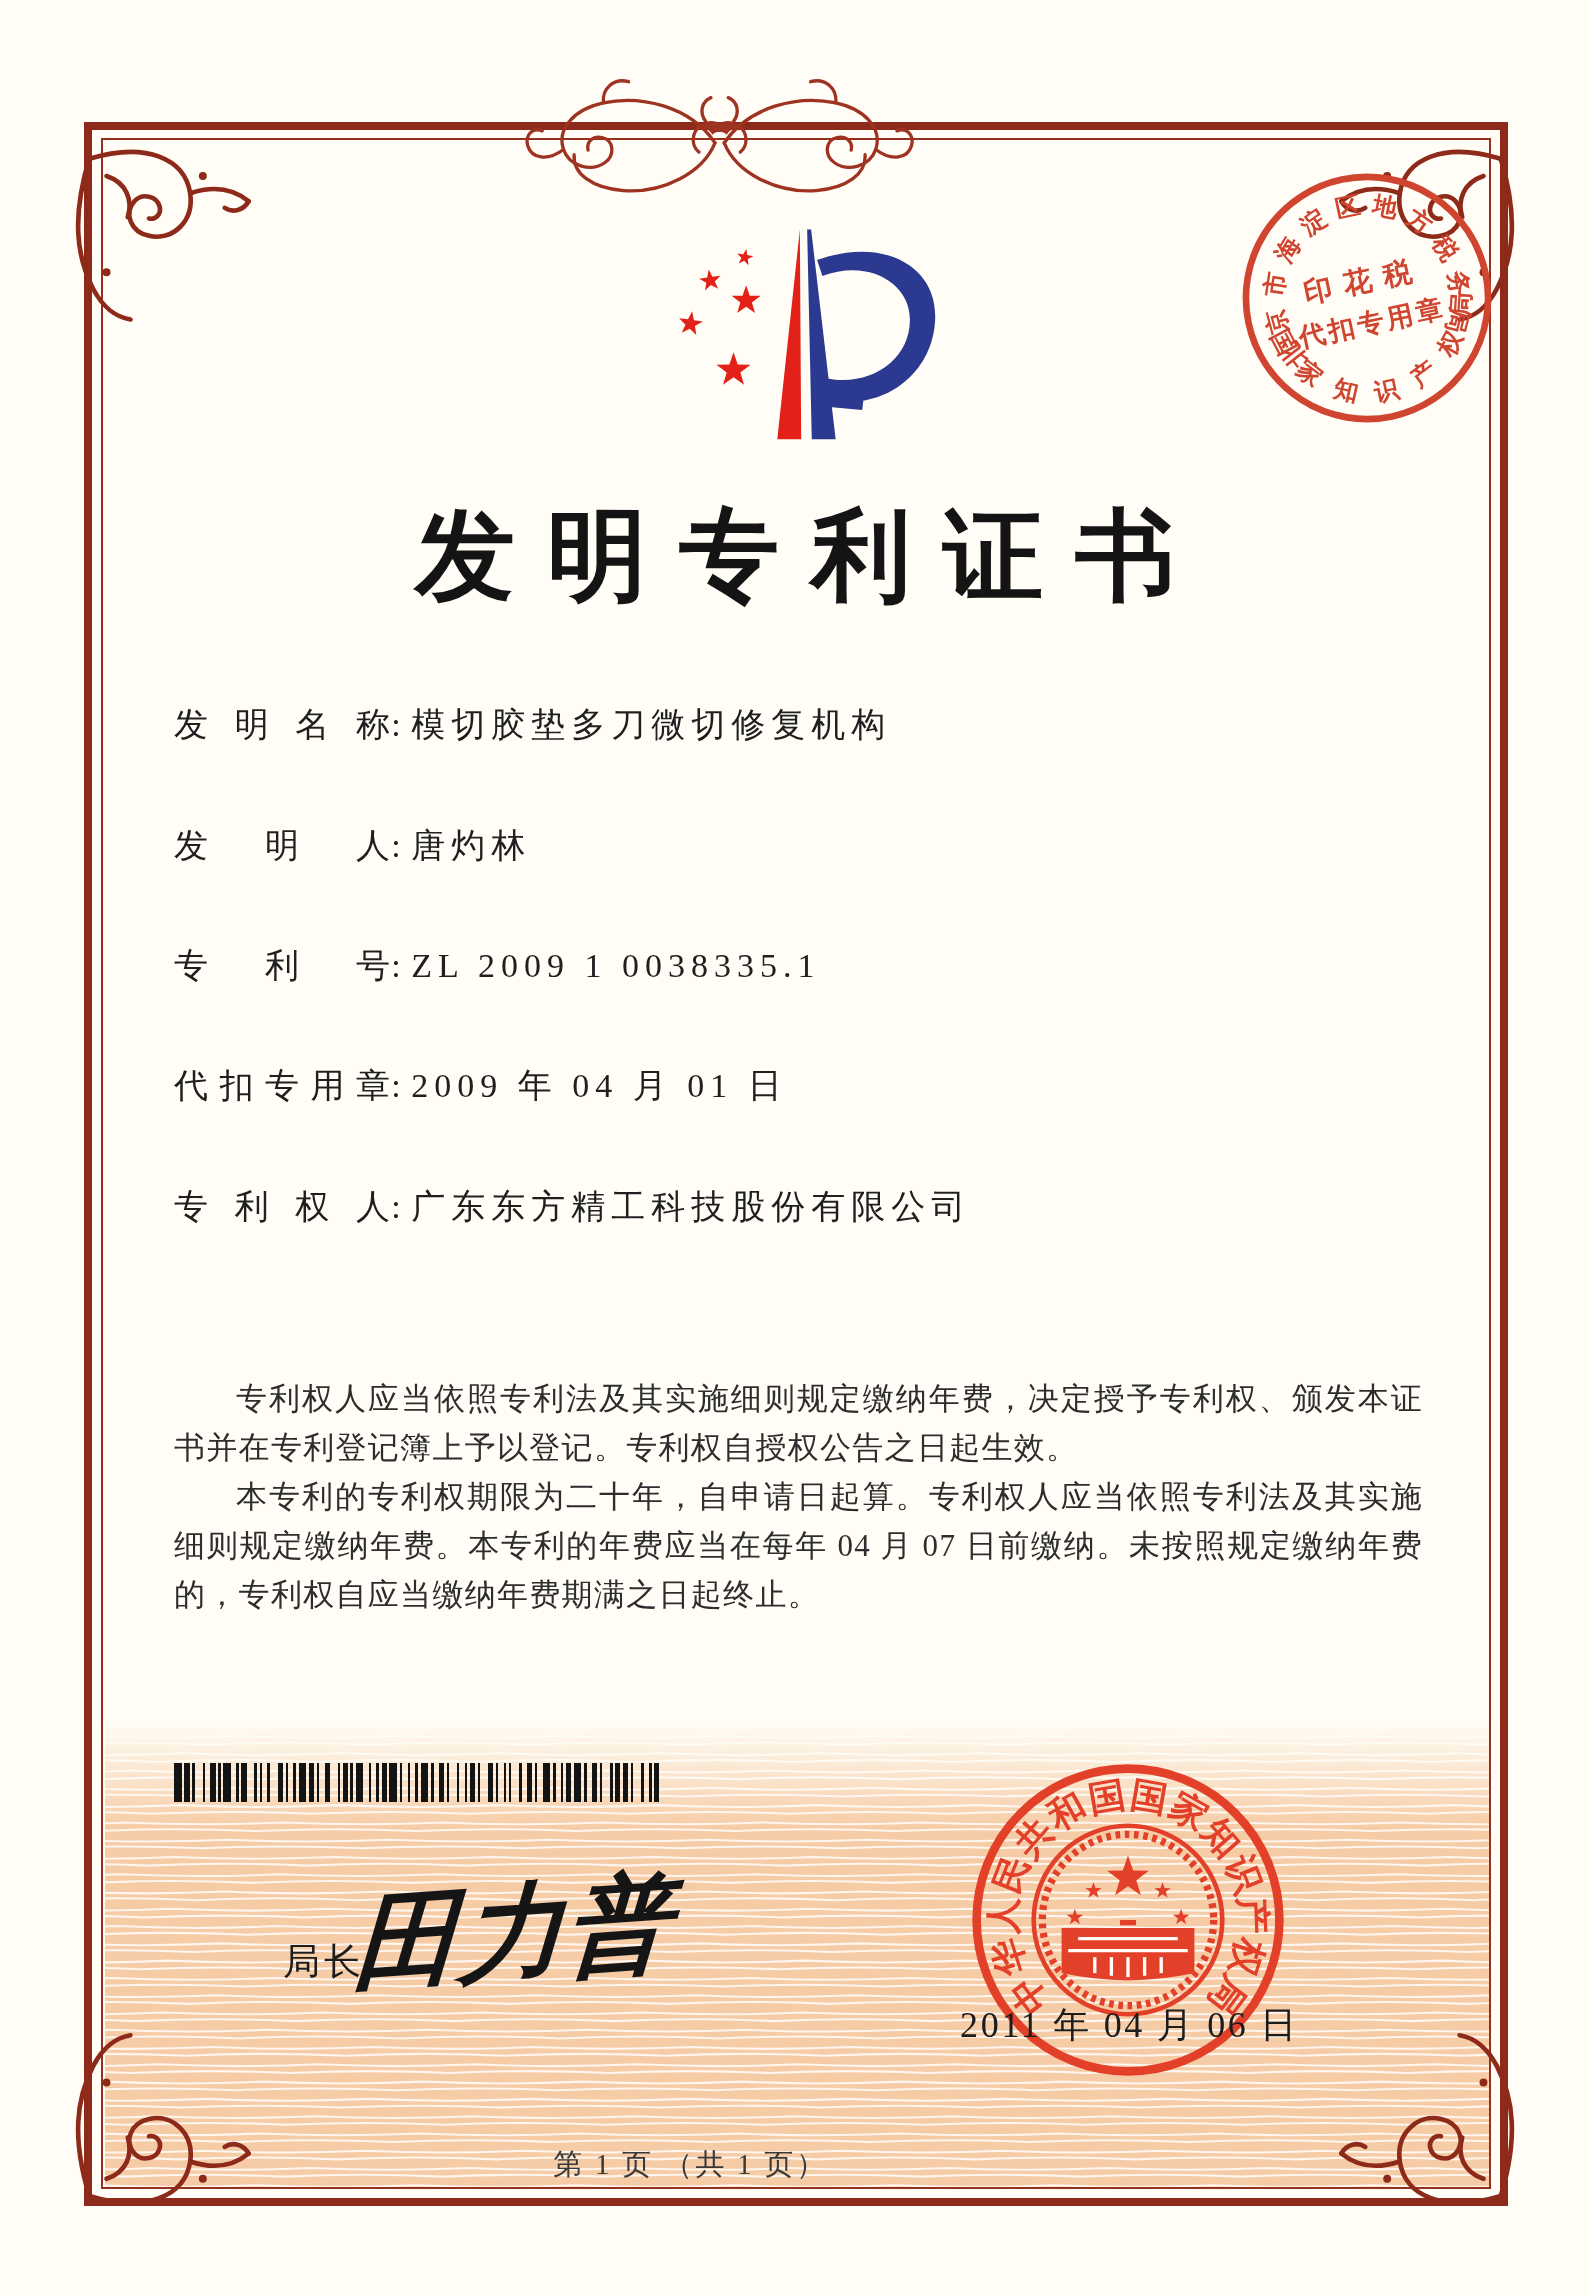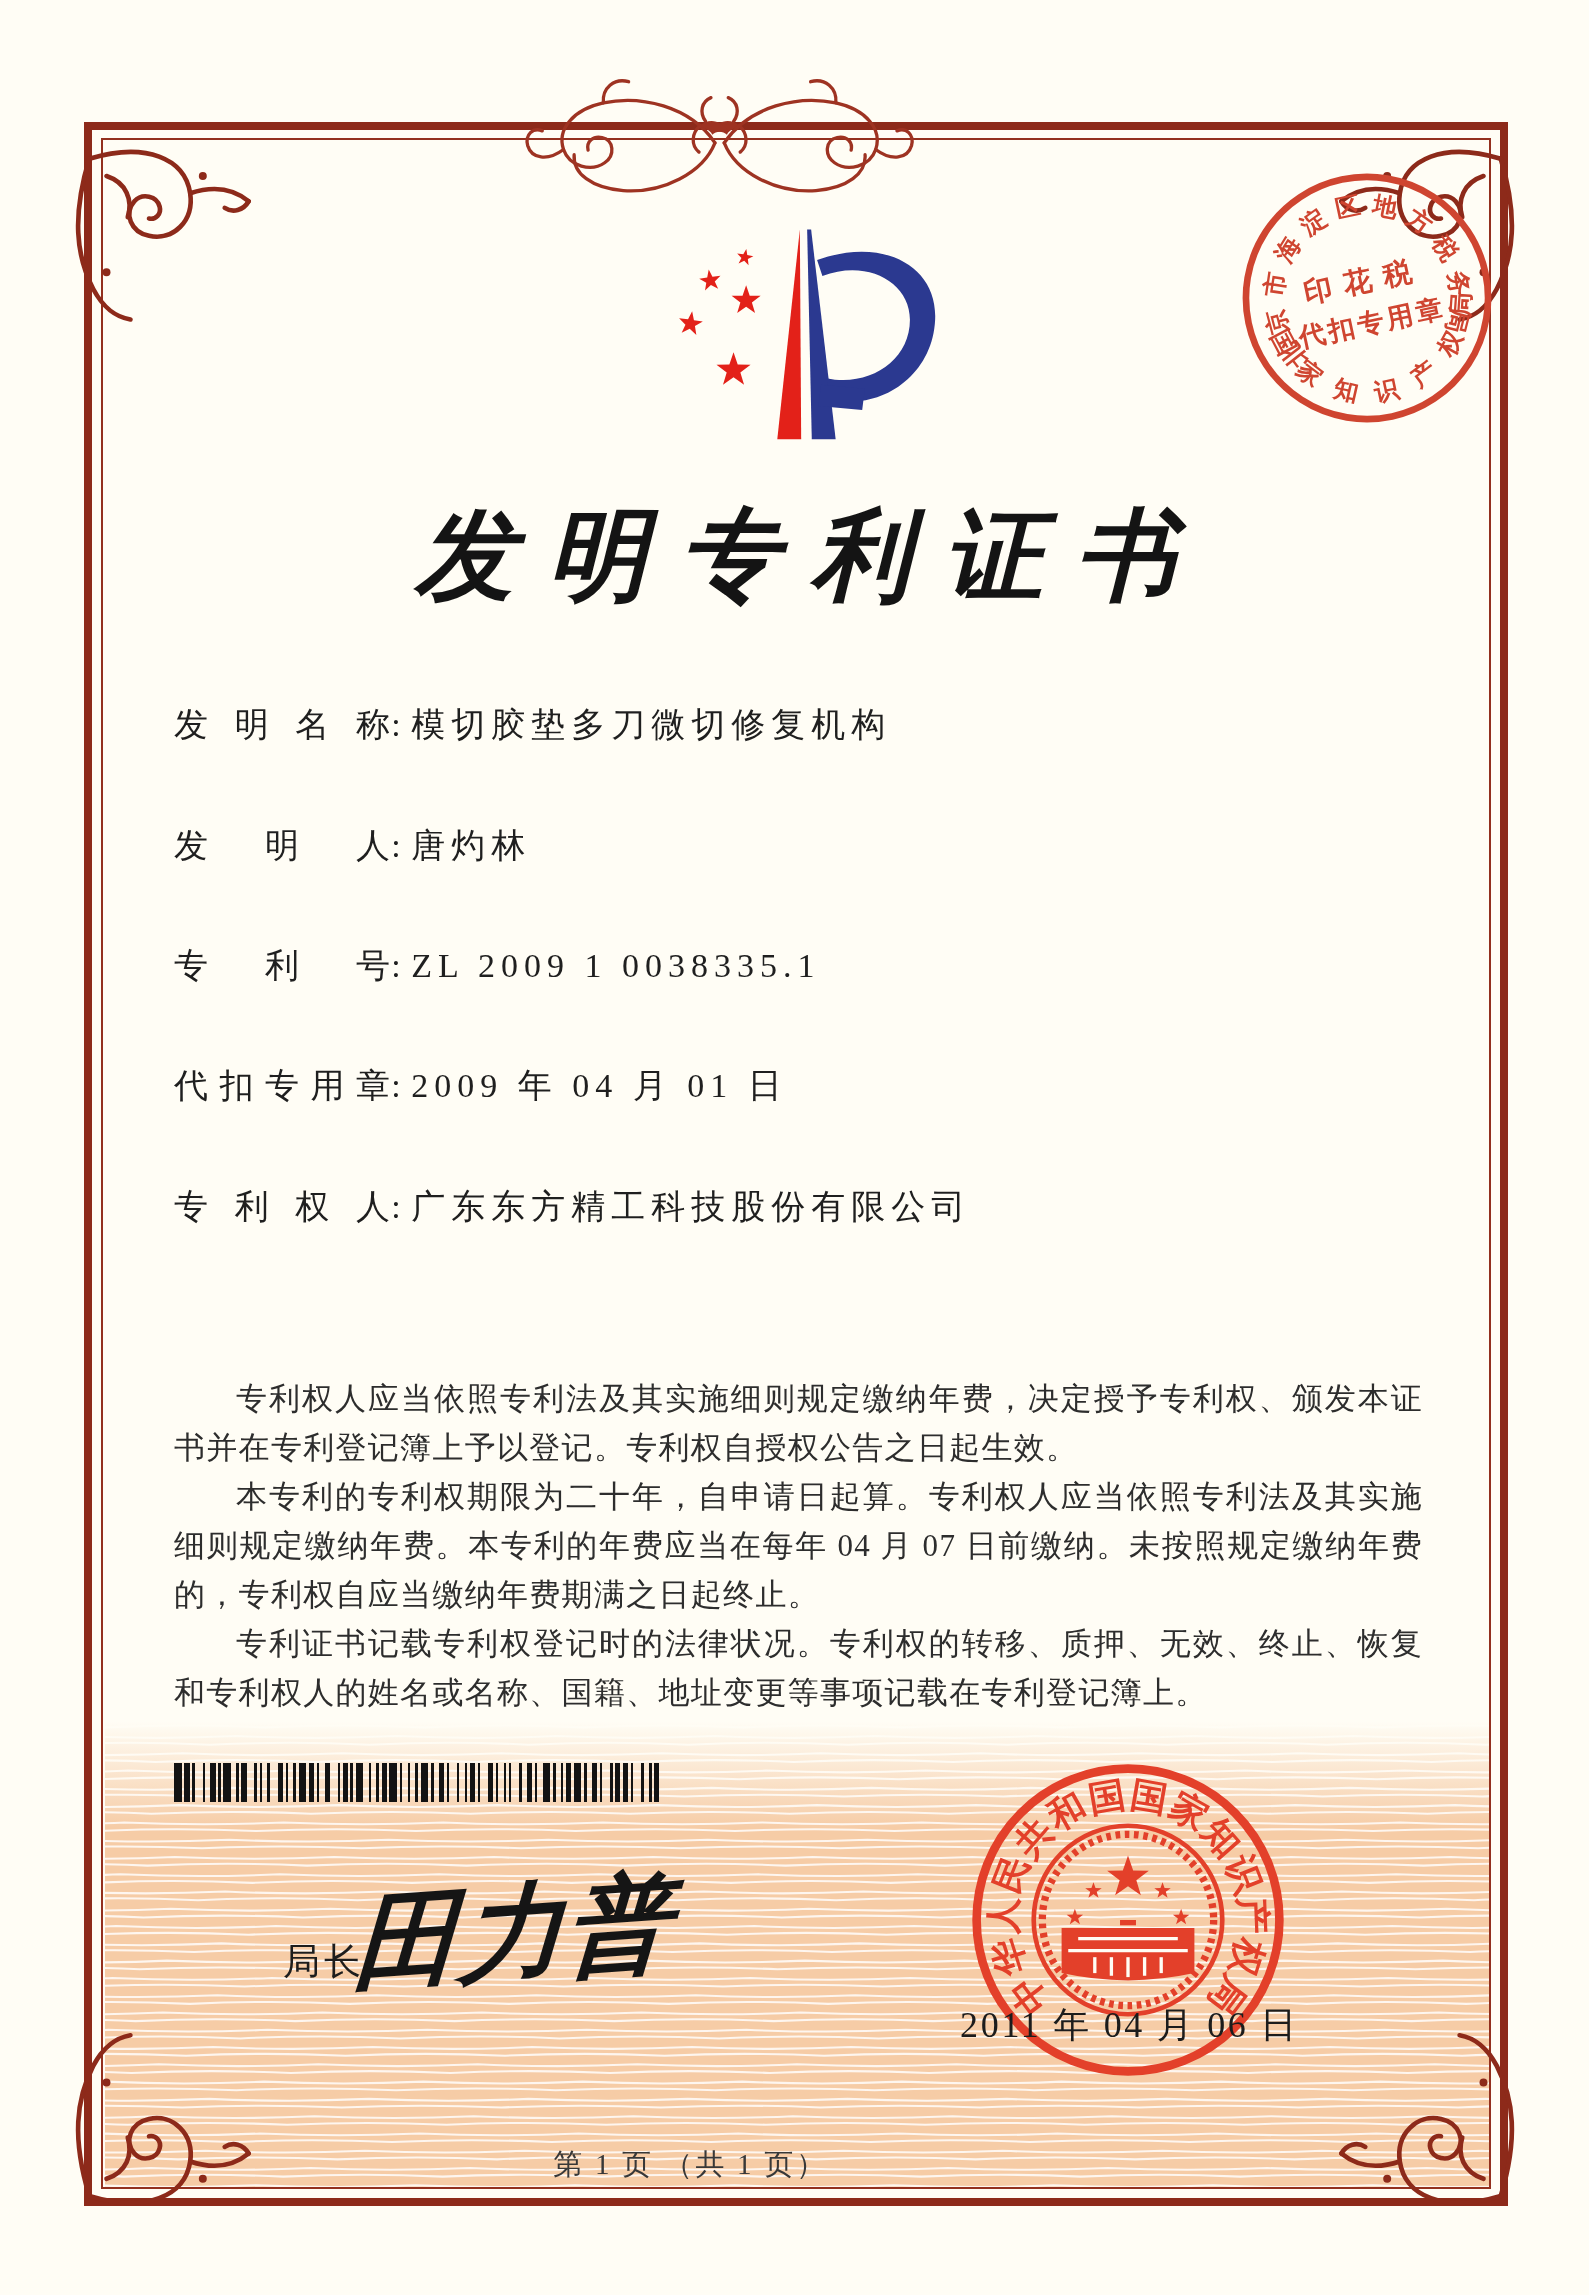--- a/index.html
+++ b/index.html
@@ -14,21 +14,21 @@
   .guilloche{position:absolute;left:105px;top:1722px;width:1385px;height:466px;
              background:#f6cca6;z-index:1;}
   .guilloche svg{position:absolute;left:0;top:0;}
   .guilloche .fade{position:absolute;left:0;top:0;right:0;height:106px;
                    background:linear-gradient(#fffdf5 0%,rgba(255,253,245,0) 100%);}
   .ornaments{position:absolute;left:0;top:0;width:1590px;height:2295px;z-index:3;pointer-events:none;}
   .cert-no{position:absolute;left:138px;top:262px;font-size:35px;letter-spacing:3.3px;color:#2a2a2a;z-index:4;}
   .logo{position:absolute;left:663px;top:219px;z-index:4;}
   .tax-stamp{position:absolute;left:1226px;top:157px;z-index:4;}
   .title{position:absolute;left:0;top:490px;width:100%;text-align:center;font-size:100px;
-         font-weight:bold;letter-spacing:32px;text-indent:32px;color:#141414;z-index:4;white-space:nowrap;font-style:italic;}
+         font-weight:bold;letter-spacing:32px;text-indent:32px;color:#141414;z-index:4;white-space:nowrap;}
   .field{position:absolute;left:174px;font-size:34px;color:#1f1f1f;white-space:nowrap;z-index:4;}
   .field .lbl{display:inline-block;width:216px;text-align:justify;text-align-last:justify;}
   .field .colon{margin-left:1.3px;}
   .field .val{margin-left:10.6px;letter-spacing:6px;}
   .row1{top:702px;} .row2{top:823px;} .row3{top:943px;}
   .row4{top:1063px;} .row5{top:1184px;font-family:Liberation Serif, serif;} .row6{top:1302px;}
   .body-text{position:absolute;left:174px;top:1374px;width:1249px;z-index:4;}
   .body-text p{margin:0;font-size:31px;line-height:49px;text-align:justify;
                text-indent:2em;color:#2d2d2d;letter-spacing:1.3px;}
   .barcode{position:absolute;left:174px;top:1763px;width:494px;height:39px;
@@ -223,21 +223,20 @@
   <div class="field row4">
     <span class="lbl">代扣专用章</span><span class="colon">:</span><span class="val">2009 年 04 月 01 日</span>
   </div>
   <div class="field row5">
     <span class="lbl">专利权人</span><span class="colon">:</span><span class="val">广东东方精工科技股份有限公司</span>
   </div>
 
   <div class="body-text">
     <p>专利权人应当依照专利法及其实施细则规定缴纳年费，决定授予专利权、颁发本证书并在专利登记簿上予以登记。专利权自授权公告之日起生效。</p>
     <p>本专利的专利权期限为二十年，自申请日起算。专利权人应当依照专利法及其实施细则规定缴纳年费。本专利的年费应当在每年 04 月 07 日前缴纳。未按照规定缴纳年费的，专利权自应当缴纳年费期满之日起终止。</p>
-    <p>专利证书记载专利权登记时的法律状况。专利权的转移、质押、无效、终止、恢复和专利权人的姓名或名称、国籍、地址变更等事项记载在专利登记簿上。</p>
   </div>
 
   <div class="barcode" id="barcode">
       <span style="width: 7.8px; background: rgb(19, 19, 19);"></span>
       <span style="width: 2.6px; background: transparent;"></span>
       <span style="width: 5.2px; background: rgb(19, 19, 19);"></span>
       <span style="width: 2.6px; background: transparent;"></span>
       <span style="width: 2.6px; background: rgb(19, 19, 19);"></span>
       <span style="width: 7.8px; background: transparent;"></span>
       <span style="width: 2.6px; background: rgb(19, 19, 19);"></span>

